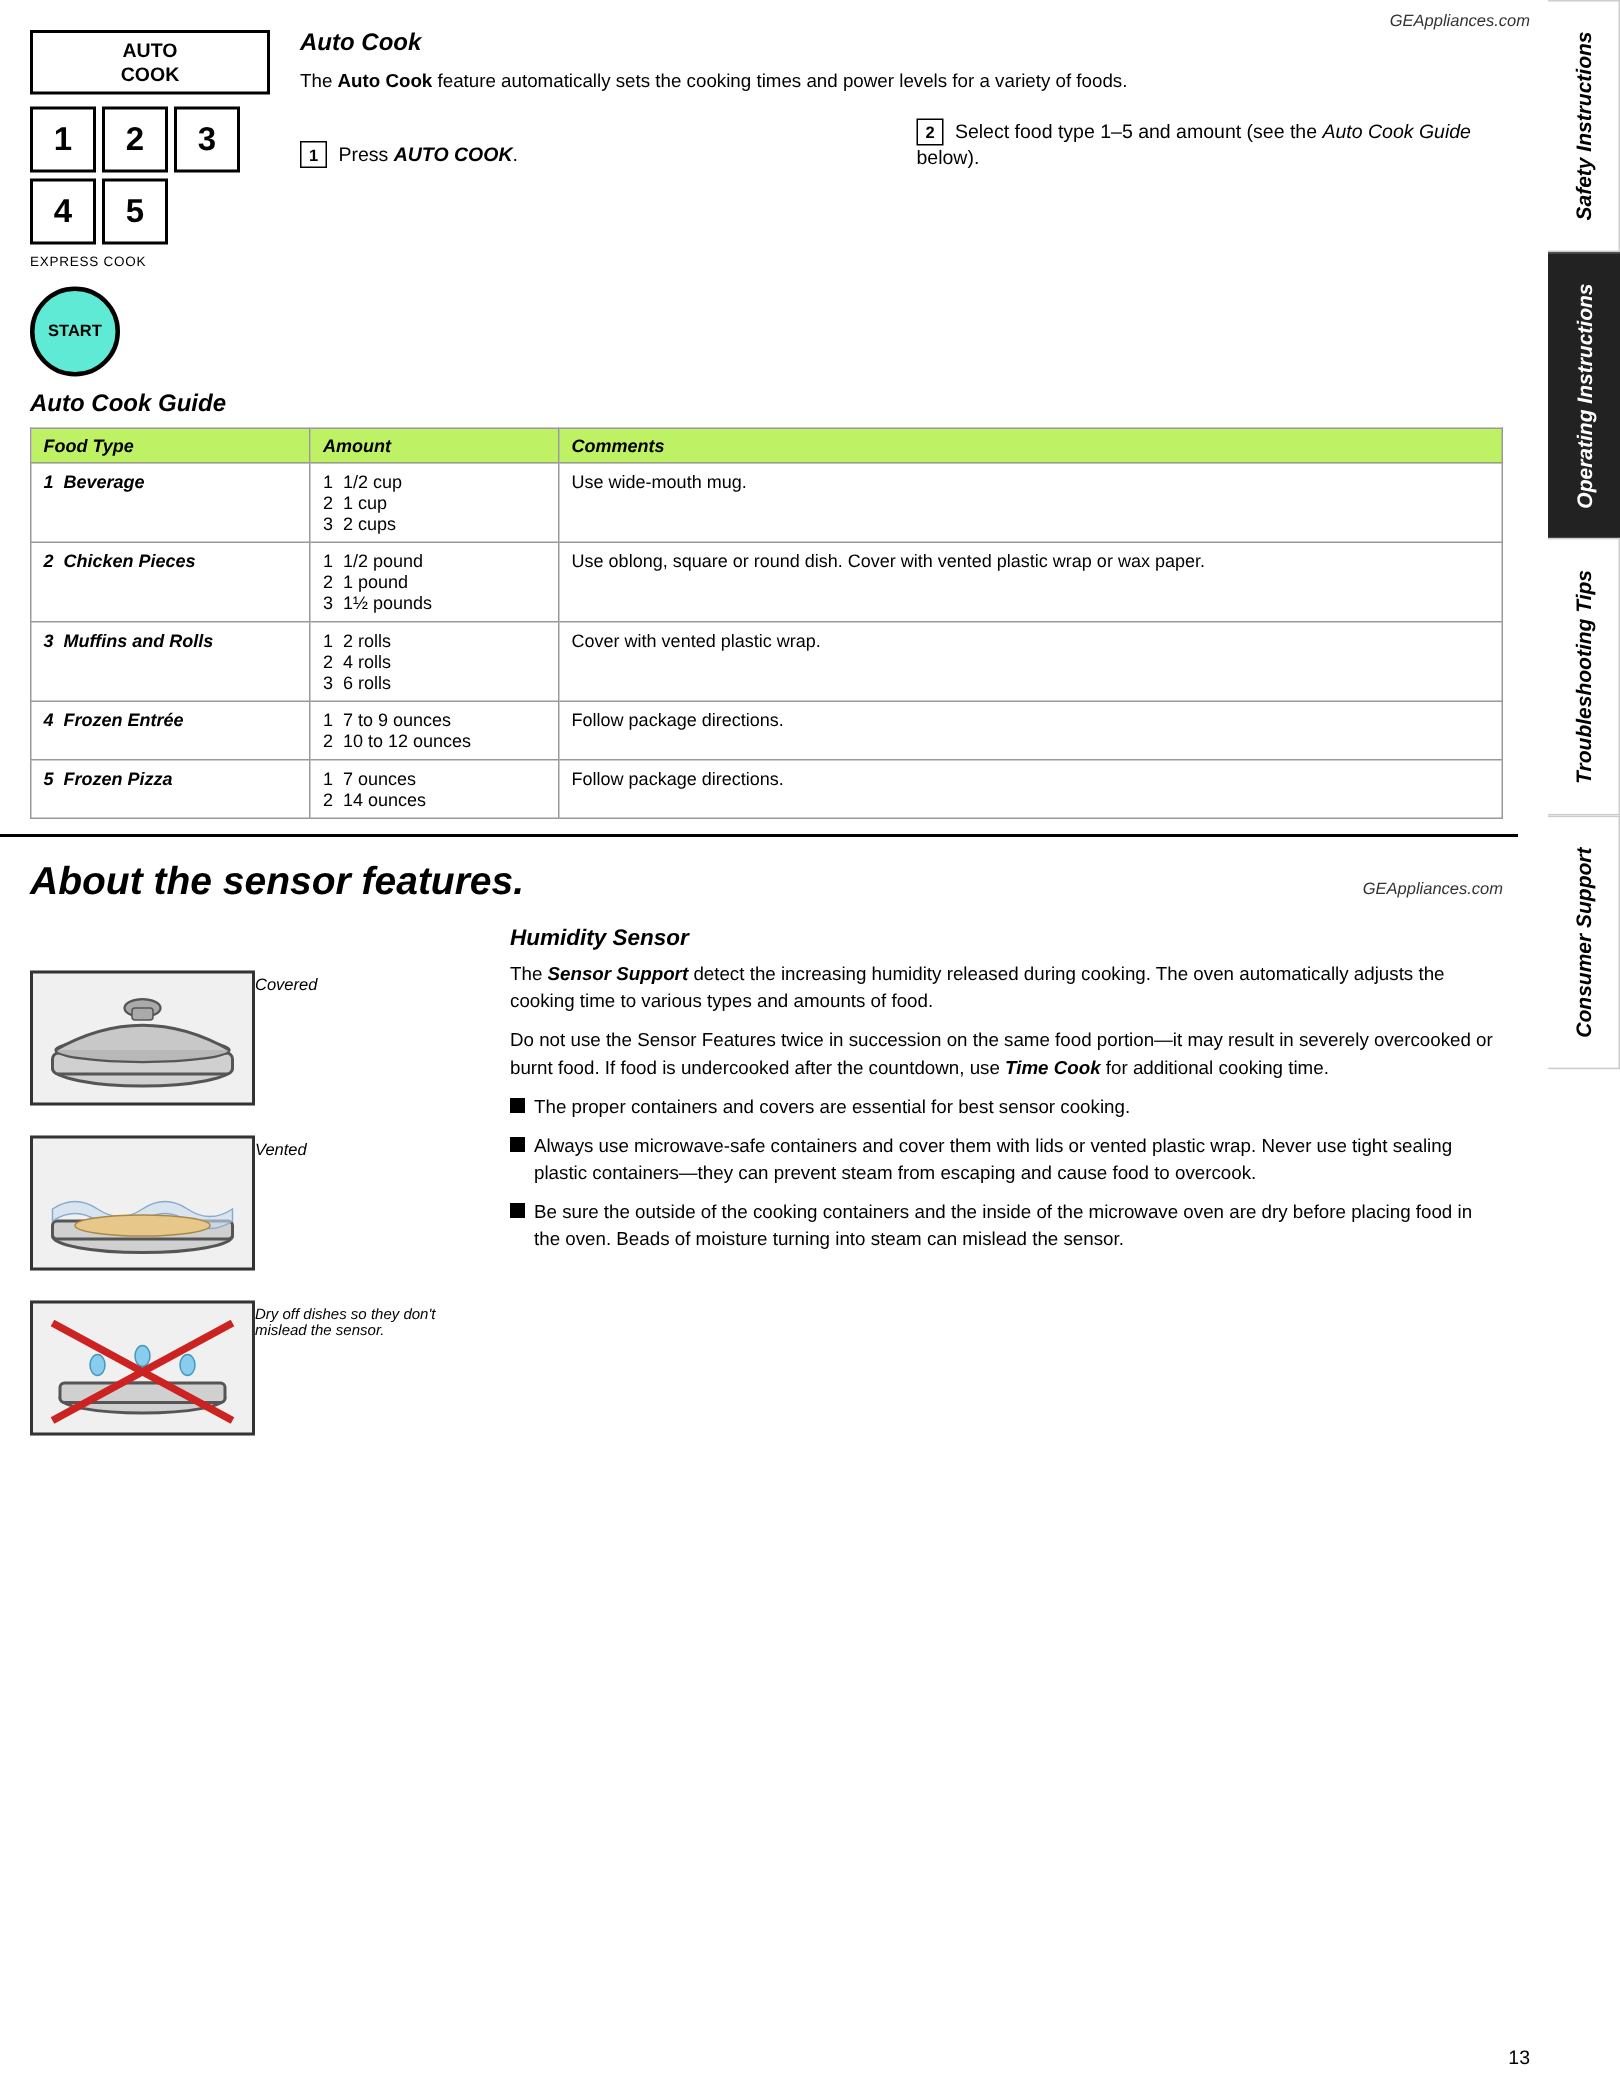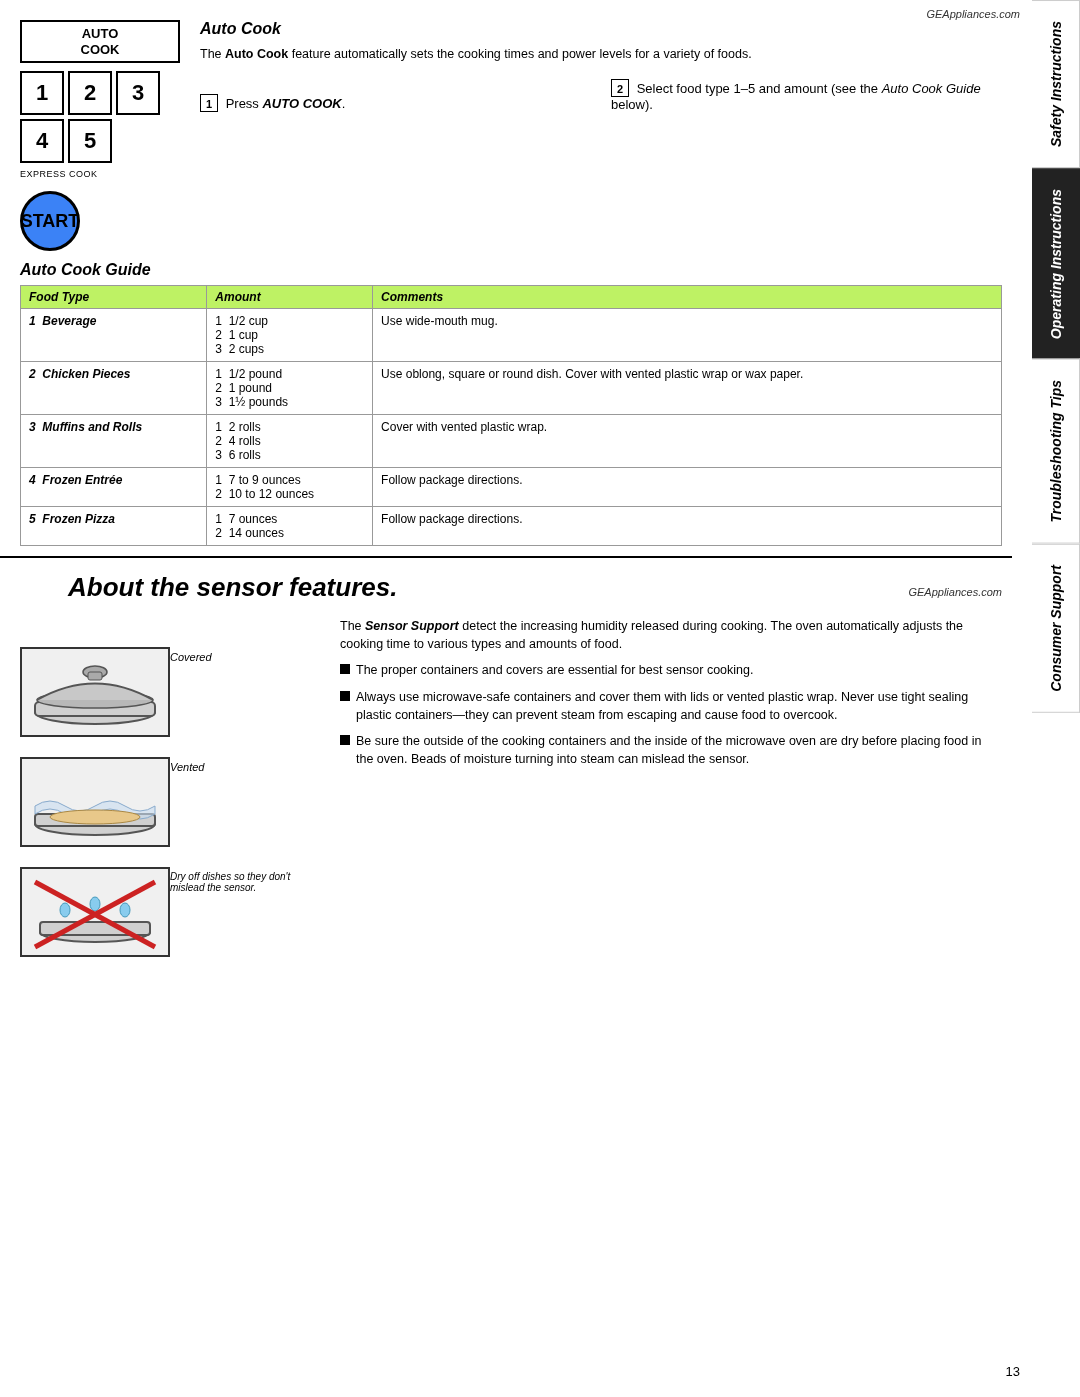--- a/index.html
+++ b/index.html
@@ -105,23 +105,23 @@
     }
     .start-btn {
       width: 60px;
       height: 60px;
       border: 3px solid #000;
       border-radius: 50%;
       display: flex;
       align-items: center;
       justify-content: center;
       font-weight: bold;
-      font-size: 18px;
+      font-size: 11px;
       margin-top: 8px;
-      background: #3b82f6;
+      background: #5eead4;
     }
 
     
     .auto-cook-text {
       flex: 1;
     }
     .section-title {
       font-style: italic;
       font-weight: bold;
       font-size: 16px;
@@ -199,21 +199,20 @@
 
     
     .sensor-section {
       padding: 14px 30px 10px 20px;
     }
     .sensor-main-title {
       font-style: italic;
       font-size: 26px;
       font-weight: bold;
       margin-bottom: 4px;
-      margin-left: 48px;
     }
     .sensor-title-row {
       display: flex;
       align-items: baseline;
       justify-content: space-between;
       margin-bottom: 10px;
     }
 
     .sensor-content {
       display: flex;
@@ -466,22 +465,26 @@
               <line x1="10" y1="10" x2="130" y2="75" stroke="#cc2222" stroke-width="5"></line>
               <line x1="130" y1="10" x2="10" y2="75" stroke="#cc2222" stroke-width="5"></line>
             </svg>
           </div>
           <div class="img-caption" style="font-size:10px;max-width:150px;">Dry off dishes so they don't mislead the sensor.</div>
         </div>
 
       </div>
 
       <div class="sensor-text">
+        <div class="sensor-subsection-title">Humidity Sensor</div>
         <p class="sensor-para">
           The <strong><em>Sensor Support</em></strong> detect the increasing humidity released during cooking. The oven automatically adjusts the cooking time to various types and amounts of food.
+        </p>
+        <p class="sensor-para">
+          Do not use the Sensor Features twice in succession on the same food portion—it may result in severely overcooked or burnt food. If food is undercooked after the countdown, use <strong><em>Time Cook</em></strong> for additional cooking time.
         </p>
         <div class="bullet-item">
           <span class="bullet-square"></span>
           <span>The proper containers and covers are essential for best sensor cooking.</span>
         </div>
         <div class="bullet-item">
           <span class="bullet-square"></span>
           <span>Always use microwave-safe containers and cover them with lids or vented plastic wrap. Never use tight sealing plastic containers—they can prevent steam from escaping and cause food to overcook.</span>
         </div>
         <div class="bullet-item">

